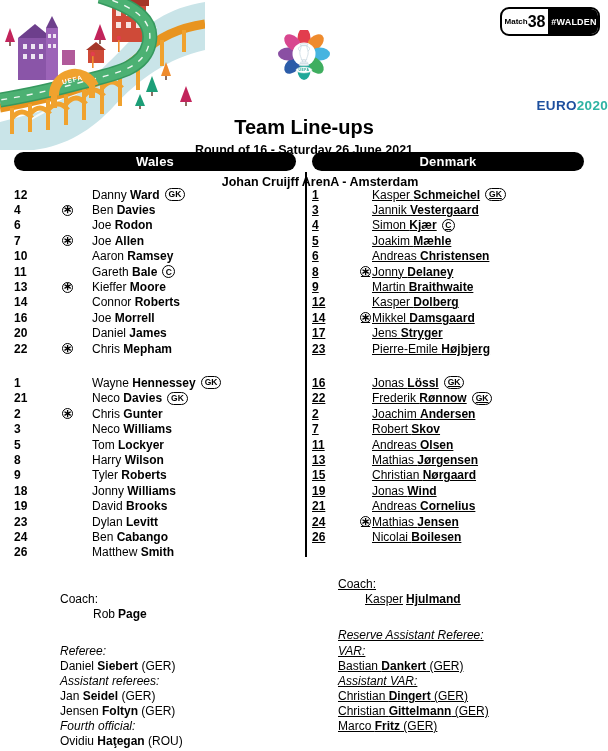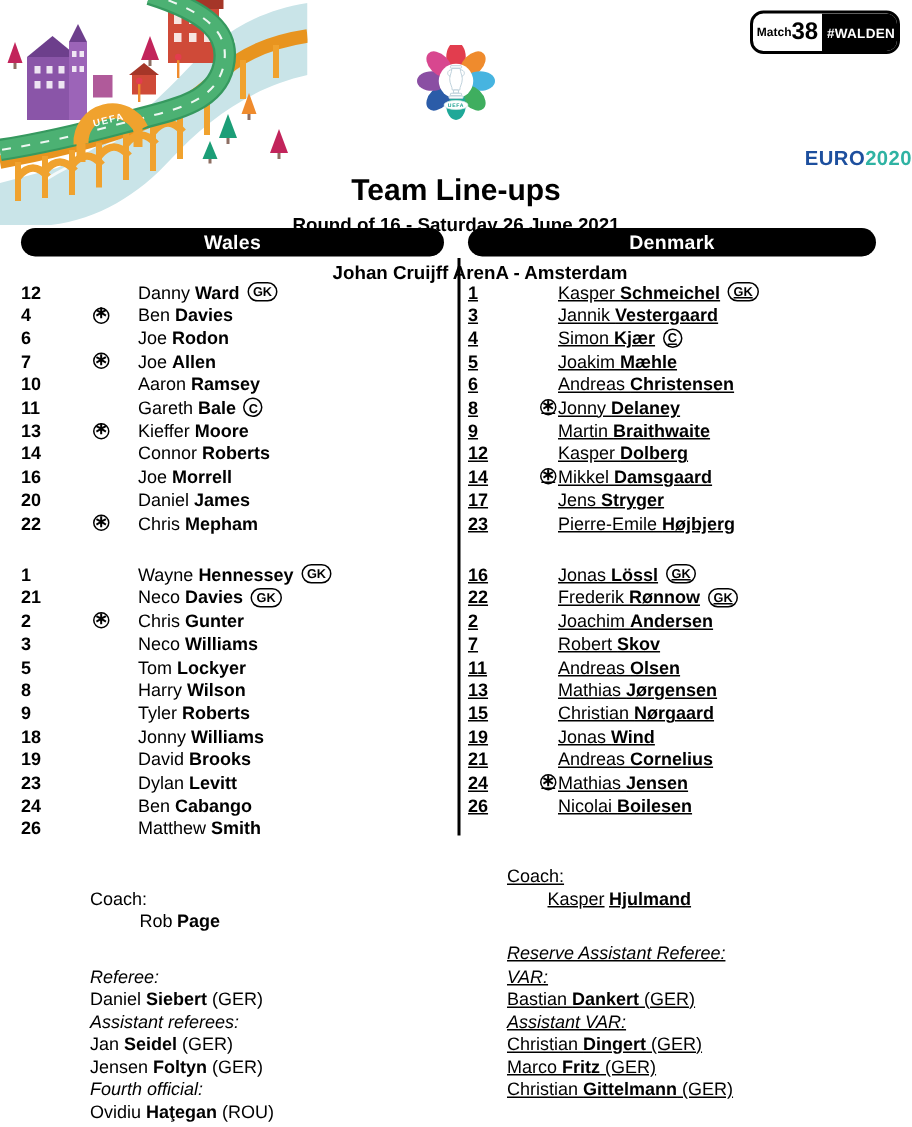--- a/index.html
+++ b/index.html
@@ -459,19 +459,19 @@
       <div class="coach">
         <div class="indent off-plain">Coach:</div>
         <div class="coach-name"><span>Kasper</span><b>Hjulmand</b></div>
       </div>
       <div class="officials">
           <div class="off-label indent">Reserve Assistant Referee:</div>
           <div class="off-label indent">VAR:</div>
           <div class="off-name indent"><span>Bastian </span><b>Dankert</b><span> (GER)</span></div>
           <div class="off-label indent">Assistant VAR:</div>
           <div class="off-name indent"><span>Christian </span><b>Dingert</b><span> (GER)</span></div>
+          <div class="off-name indent"><span>Christian </span><b>Gittelmann</b><span> (GER)</span></div>
           <div class="off-name indent"><span>Marco </span><b>Fritz</b><span> (GER)</span></div>
-          <div class="off-name indent"><span>Christian </span><b>Gittelmann</b><span> (GER)</span></div>
         </div>
     </div>
 
   </div>
 </div>
 
 </body></html>

